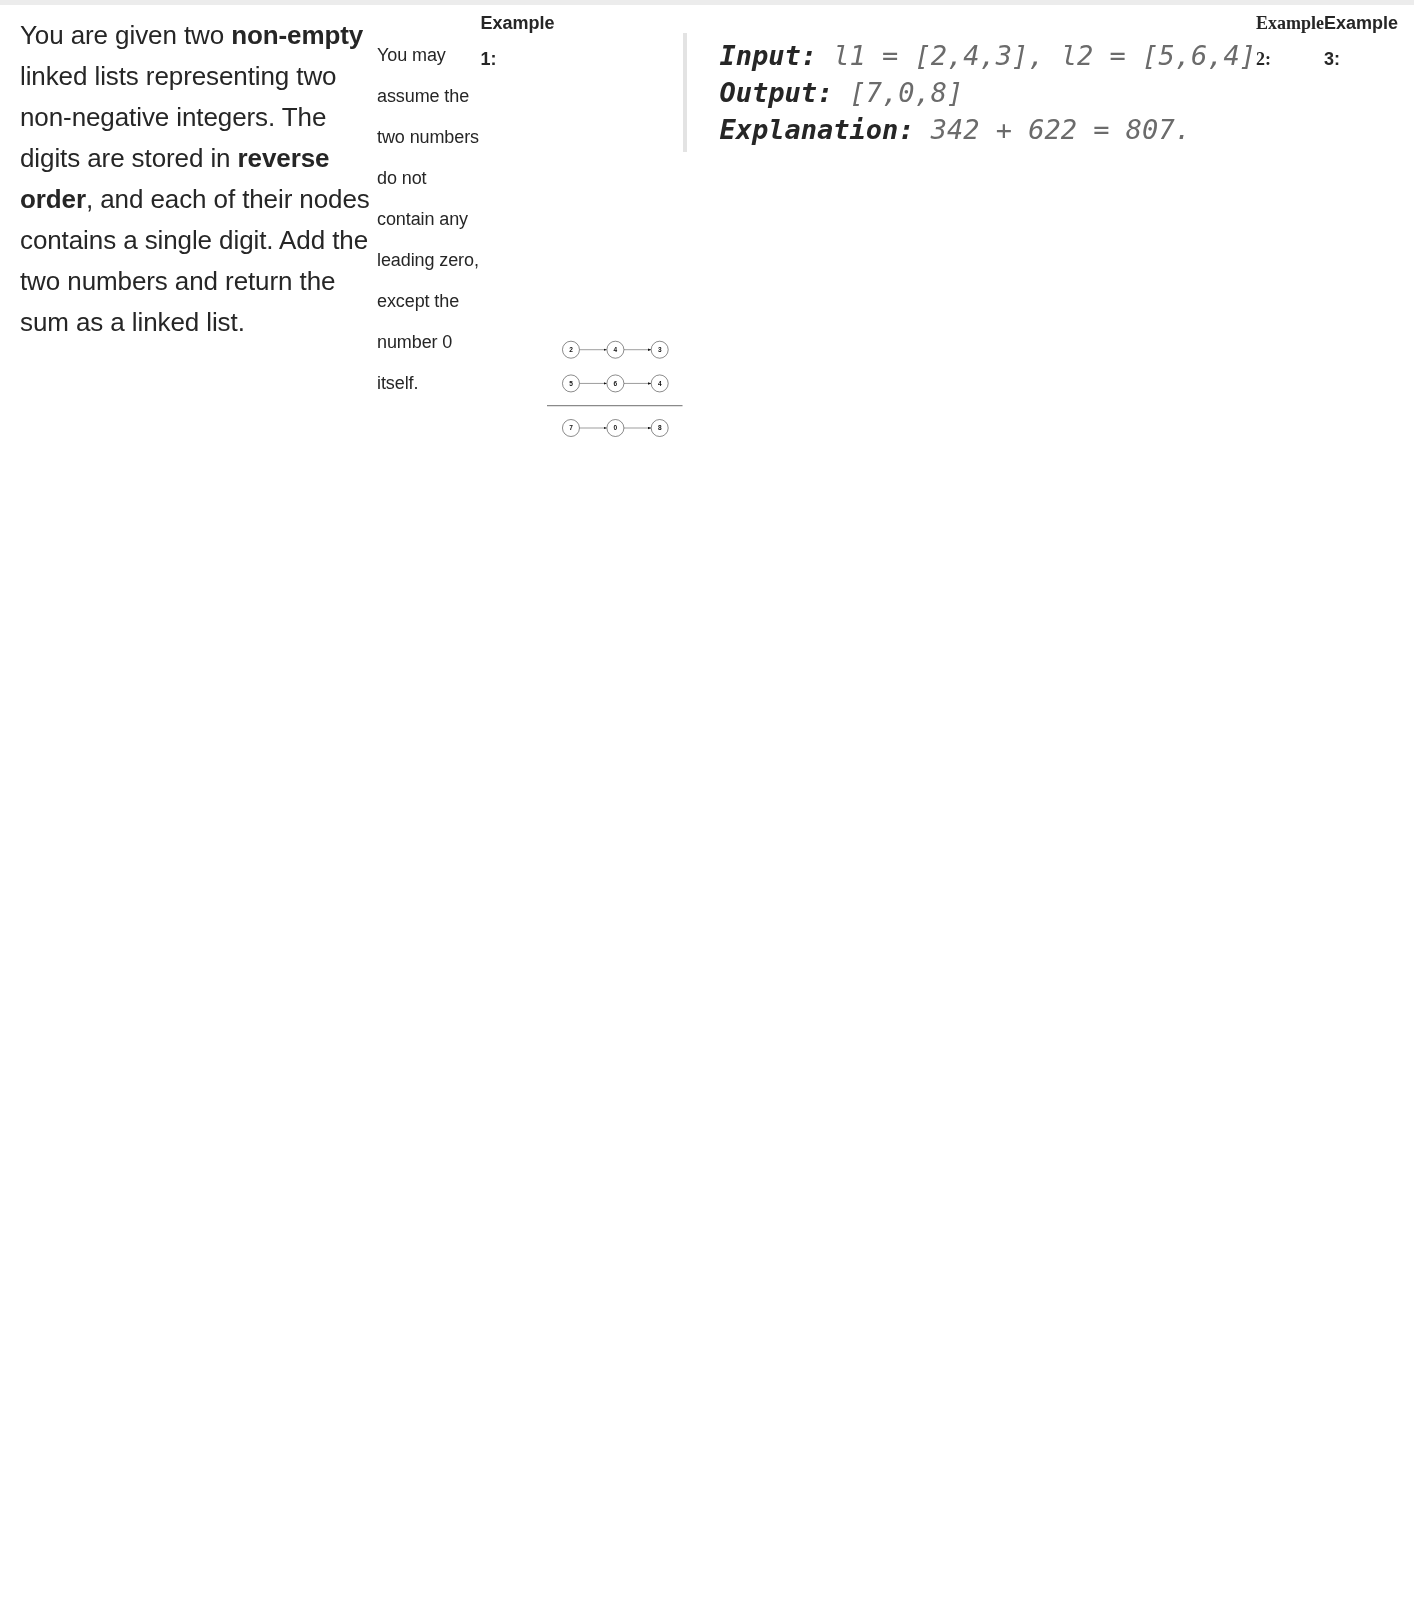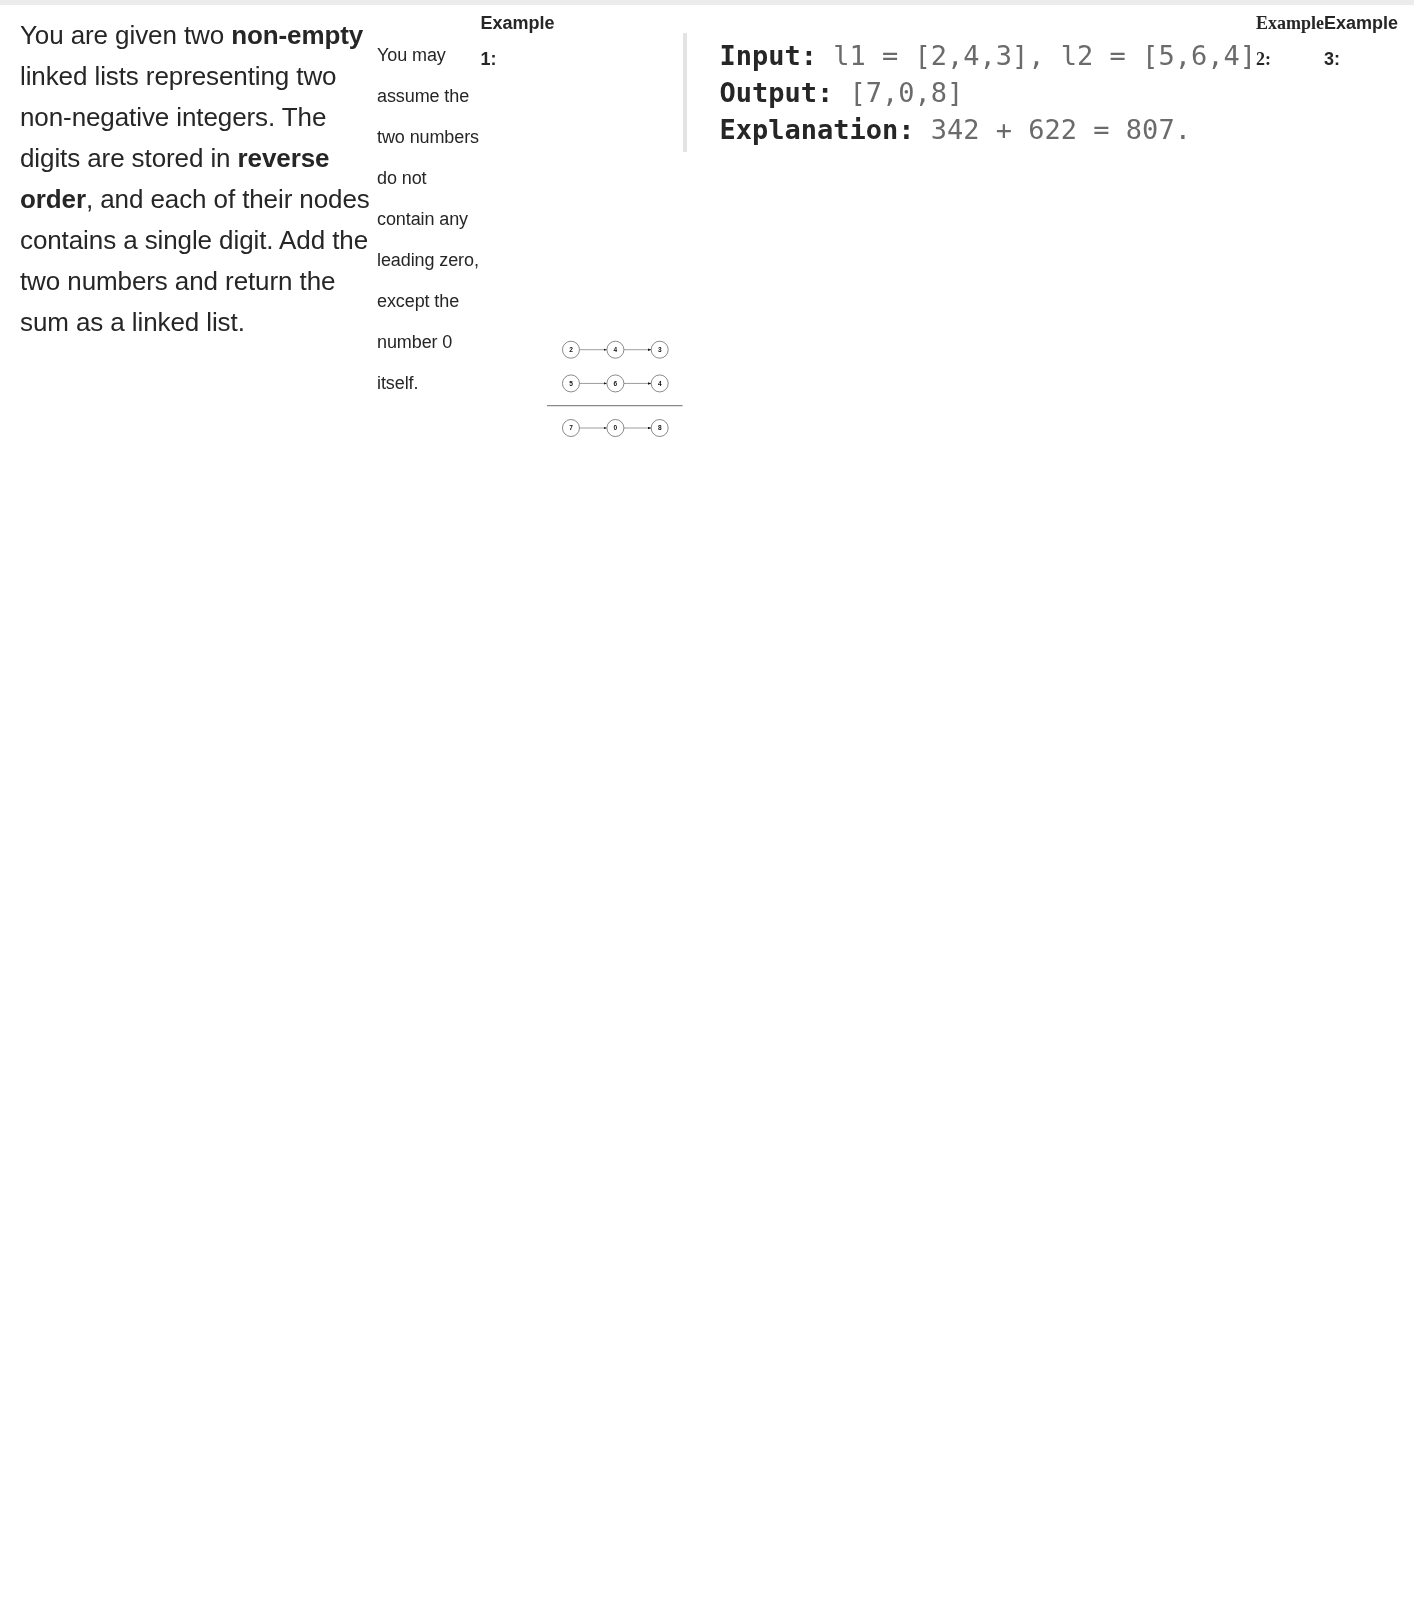--- a/index.html
+++ b/index.html
@@ -61,21 +61,21 @@
   .arrow-line { stroke: #111111; stroke-width: 3; }
   .divider-line { stroke: #2d2d2d; stroke-width: 5; }
   .codebox {
     border-left: 4px solid #e3e3e3;
     padding: 4px 0 4px 32px;
     font-family: "DejaVu Sans Mono", monospace;
     font-size: 27px;
     line-height: 37px;
     color: #6b6b6b;
   }
-  .mt-code1 { margin-top: 28px; }
+  .mt-code1 { margin-top: 28px; font-style: italic; }
   .mt-code2 { margin-top: 18px; }
   .mt-code3 { margin-top: 33px; }
   .code-line { white-space: pre; }
   .code-line .lbl { font-weight: bold; color: #262626; }
 </style>
 </head>
 <body>
 
 <div class="top-strip"></div>
 

